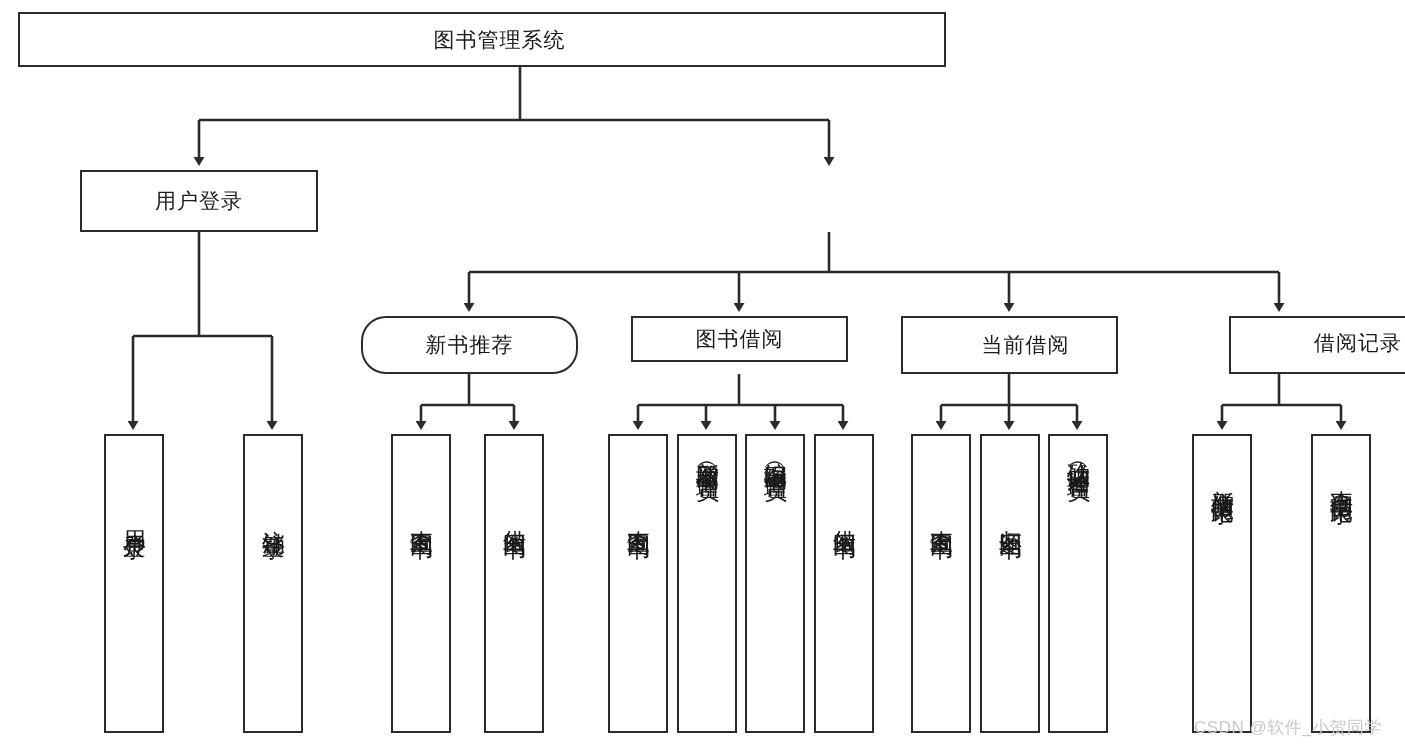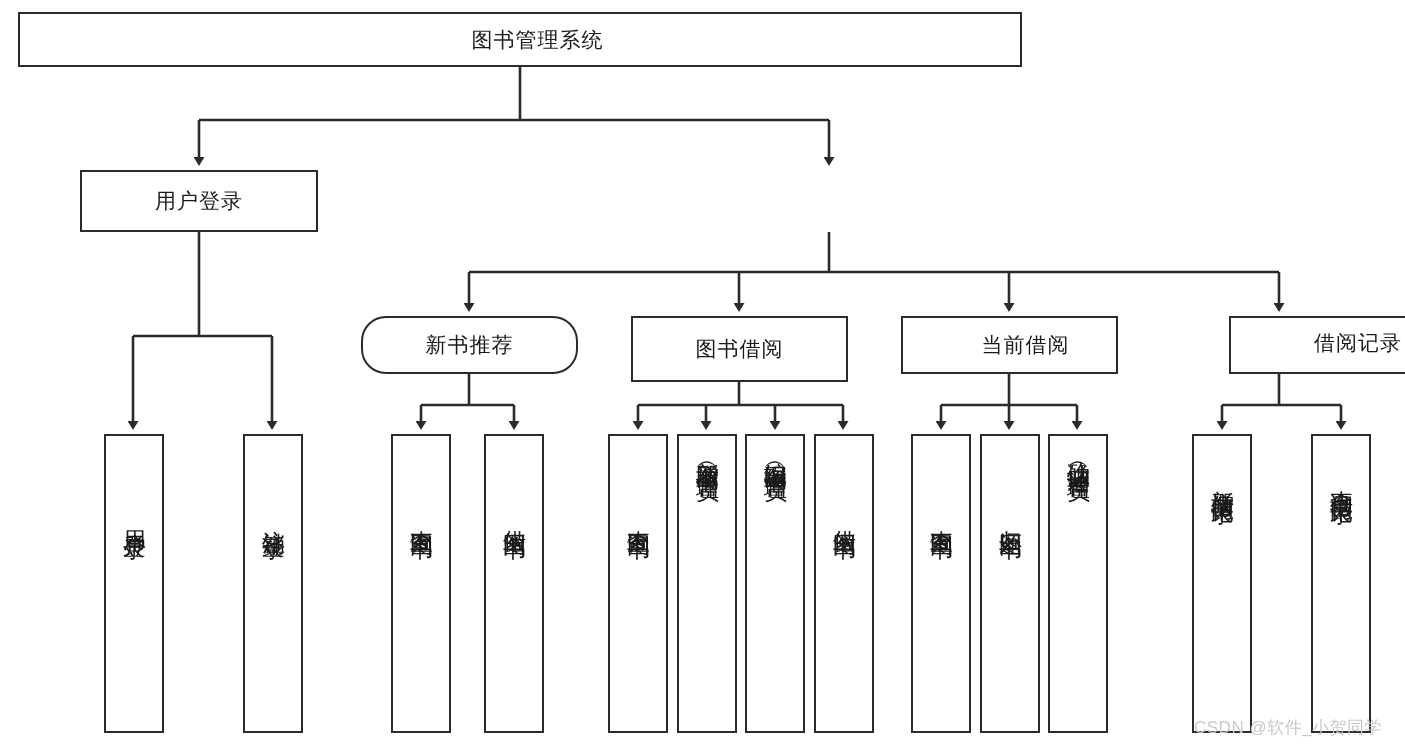--- a/index.html
+++ b/index.html
@@ -113,32 +113,32 @@
       <path d="M1009,405 L1009,422" marker-end="url(#arrow)"></path>
       <path d="M1077,405 L1077,422" marker-end="url(#arrow)"></path>
 
       <path d="M1279,374 L1279,405"></path>
       <path d="M1222,405 L1341,405"></path>
       <path d="M1222,405 L1222,422" marker-end="url(#arrow)"></path>
       <path d="M1341,405 L1341,422" marker-end="url(#arrow)"></path>
     </g>
   </svg>
 
-  <div class="node node-h" style="left:18px; top:12px; width:1004px; height:55px;padding-left:35px;">
+  <div class="node node-h" style="left:18px; top:12px; width:928px; height:55px;padding-left:35px;">
     <span class="label">图书管理系统</span>
   </div>
 
   <div class="node node-h" style="left:80px; top:170px; width:238px; height:62px;">
     <span class="label">用户登录</span>
   </div>
 
   <div class="node node-h" style="left:361px; top:316px; width:217px; height:58px;border-radius:25px;">
     <span class="label">新书推荐</span>
   </div>
-  <div class="node node-h" style="left:631px; top:316px; width:217px; height:66px;">
+  <div class="node node-h" style="left:631px; top:316px; width:217px; height:46px;">
     <span class="label">图书借阅</span>
   </div>
   <div class="node node-h" style="left:901px; top:316px; width:217px; height:58px;padding-left:32px;">
     <span class="label">当前借阅</span>
   </div>
   <div class="node node-h" style="left:1229px; top:316px; width:258px; height:58px;font-family:Liberation Mono, monospace;">
     <span class="label">借阅记录</span>
   </div>
 
   <div class="node node-v" style="left:104px; top:434px; width:60px; height:299px; padding-top:76px;">

